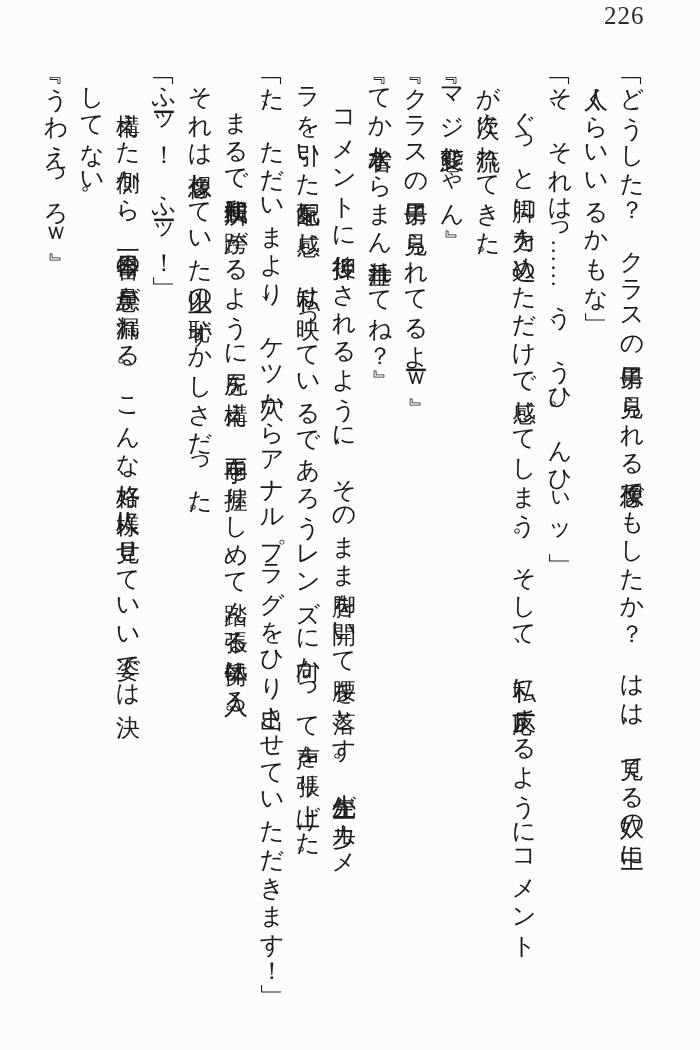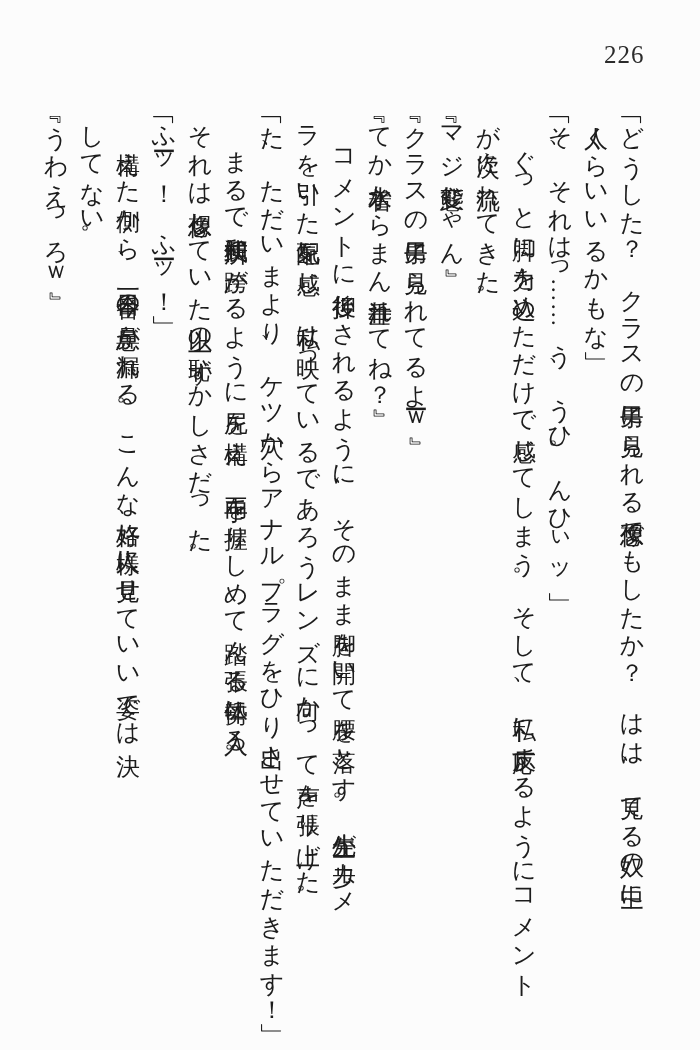--- a/index.html
+++ b/index.html
@@ -10,21 +10,20 @@
     width: 700px;
     height: 1050px;
     background: #fcfcfc;
     overflow: hidden;
     position: relative;
     font-family: "Liberation Serif", "DejaVu Serif", serif;
   }
   .page {
     position: absolute;
     inset: 0;
-    margin-top: 39px;
   }
   .page-number {
     position: absolute;
     top: 2px;
     left: 604px;
     width: 70px;
     font-size: 25px;
     letter-spacing: 1px;
     color: #2b2b2b;
   }

